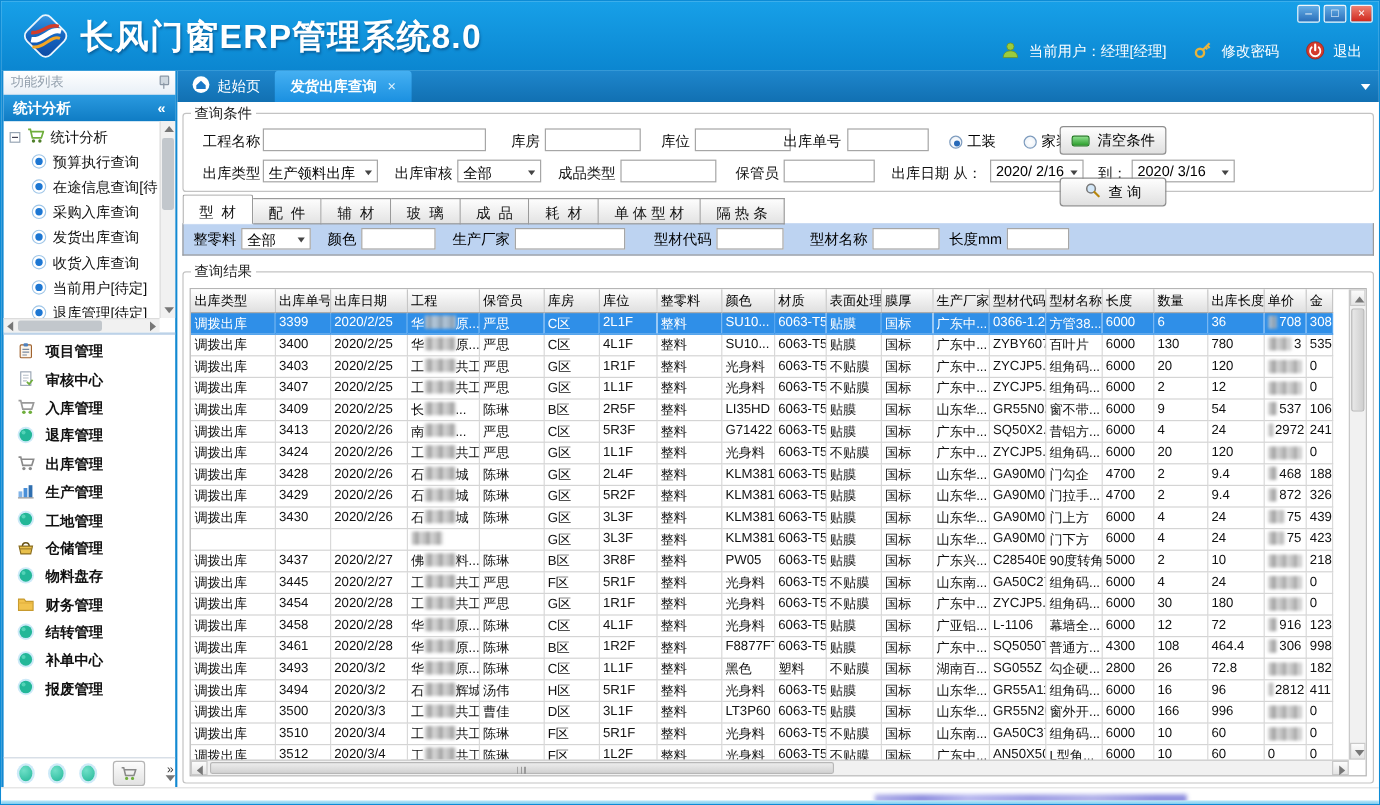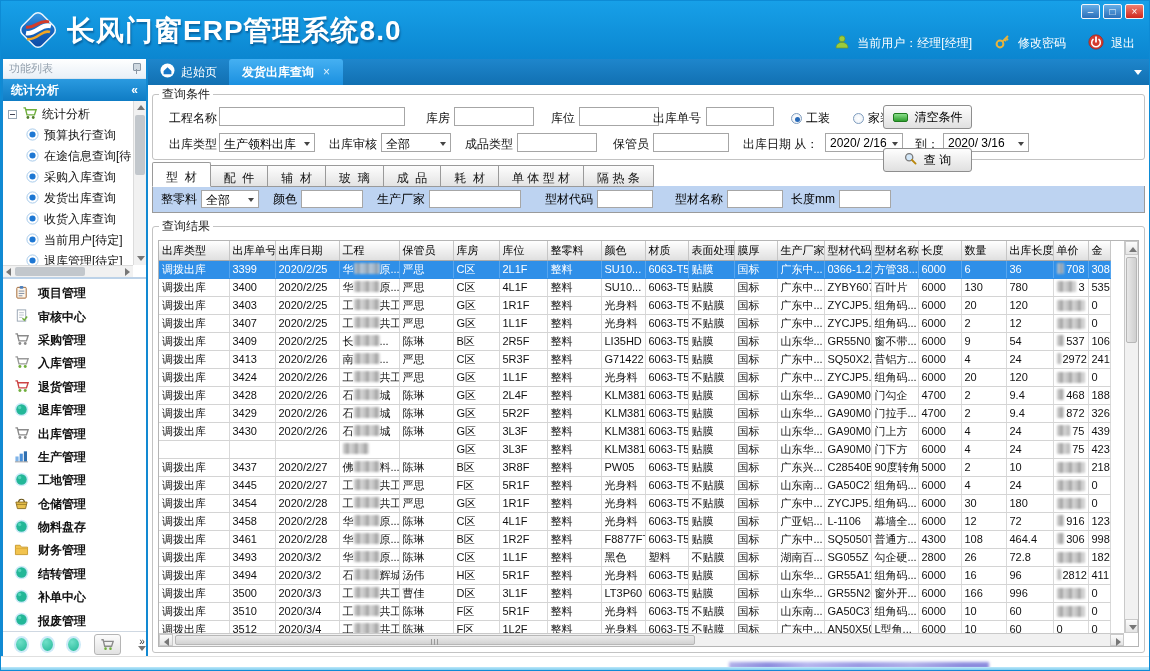--- a/index.html
+++ b/index.html
@@ -252,41 +252,25 @@
           <div class="mitem">
             <span><svg width="15" height="15" viewBox="0 0 16 16">
                 <rect x="3.5" y="2" width="9" height="12" fill="#fff" stroke="#98a4b2"></rect>
                 <path d="M5.5 5h5M5.5 7.5h5M5.5 10h3.5" stroke="#b5bec8" stroke-width="1"></path>
                 <path d="M9 11l2 2 3-4" stroke="#6fae3c" stroke-width="1.6" fill="none"></path>
               </svg></span>
             <span>审核中心</span>
           </div>
           <div class="mitem">
             <span><svg width="15" height="14" viewBox="0 0 16 15">
-                <path d="M1.5 2h2l1.8 7.5h8l1.8-5.5H4.2" fill="none" stroke="#8a8a8a" stroke-width="1.5"></path>
-                <circle cx="6.3" cy="12.3" r="1.5" fill="#8a8a8a"></circle>
-                <circle cx="12" cy="12.3" r="1.5" fill="#8a8a8a"></circle>
-              </svg></span>
-            <span>采购管理</span>
-          </div>
-          <div class="mitem">
-            <span><svg width="15" height="14" viewBox="0 0 16 15">
                 <path d="M1.5 2h2l1.8 7.5h8l1.8-5.5H4.2" fill="none" stroke="#9a9a9a" stroke-width="1.5"></path>
                 <circle cx="6.3" cy="12.3" r="1.6" fill="#6fae3c"></circle>
                 <circle cx="12" cy="12.3" r="1.6" fill="#6fae3c"></circle>
               </svg></span>
             <span>入库管理</span>
-          </div>
-          <div class="mitem">
-            <span><svg width="15" height="14" viewBox="0 0 16 15">
-                <path d="M1.5 2h2l1.8 7.5h8l1.8-5.5H4.2" fill="none" stroke="#c44" stroke-width="1.5"></path>
-                <circle cx="6.3" cy="12.3" r="1.6" fill="#6fae3c"></circle>
-                <circle cx="12" cy="12.3" r="1.6" fill="#6fae3c"></circle>
-              </svg></span>
-            <span>退货管理</span>
           </div>
           <div class="mitem">
             <span><svg width="15" height="15" viewBox="0 0 16 16">
                 <circle cx="8" cy="8" r="7.3" fill="#cdeaf8"></circle>
                 <circle cx="8" cy="8" r="5.6" fill="#23b798"></circle>
                 <circle cx="6" cy="5.8" r="1.8" fill="#5fd9bf" opacity=".8"></circle>
               </svg></span>
             <span>退库管理</span>
           </div>
           <div class="mitem">

